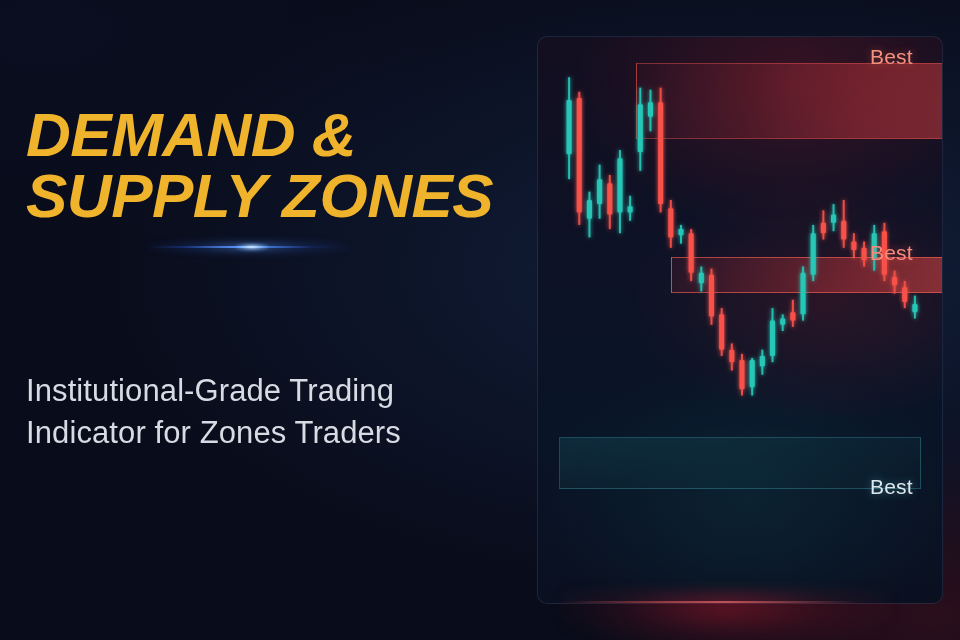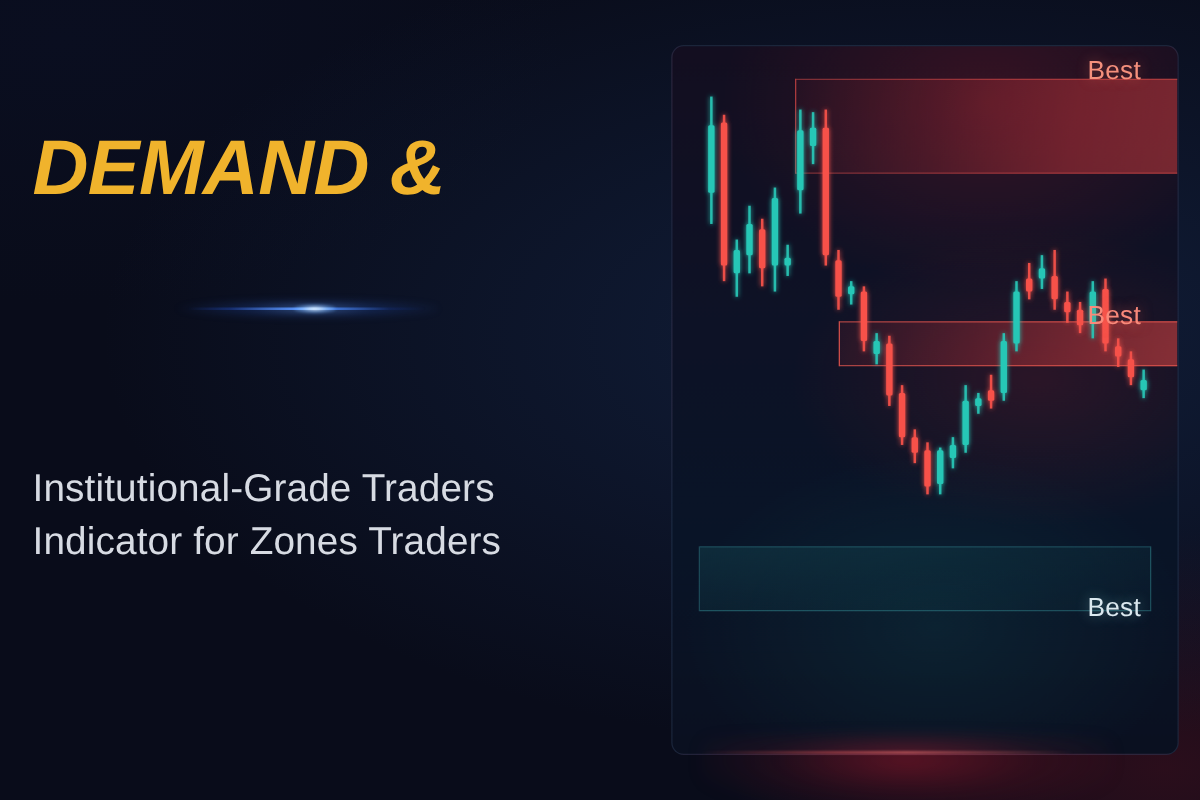--- a/index.html
+++ b/index.html
@@ -186,31 +186,32 @@
   svg.candles { position: absolute; left: 0; top: 0; width: 404px; height: 566px; display: block; }
 </style>
 </head>
 <body>
 
 <div id="stage">
 
   <div class="left-pane">
     <h1 class="headline">
       <span class="ln">Demand &amp;</span>
+      <span class="ln">Supply Zones</span>
     </h1>
   </div>
 
   <div class="glow-divider">
     <div class="halo"></div>
     <div class="core"></div>
     <div class="hot"></div>
   </div>
 
   <p class="subhead">
-    <span class="ln">Institutional-Grade Traders</span>
+    <span class="ln">Institutional-Grade Trading</span>
     <span class="ln">Indicator for Zones Traders</span>
   </p>
 
   <div class="chart-panel">
     <div class="chart-inner">
 
       <div class="zone zone-supply-1"></div>
       <div class="zone zone-supply-2"></div>
       <div class="zone zone-demand-1"></div>
 

